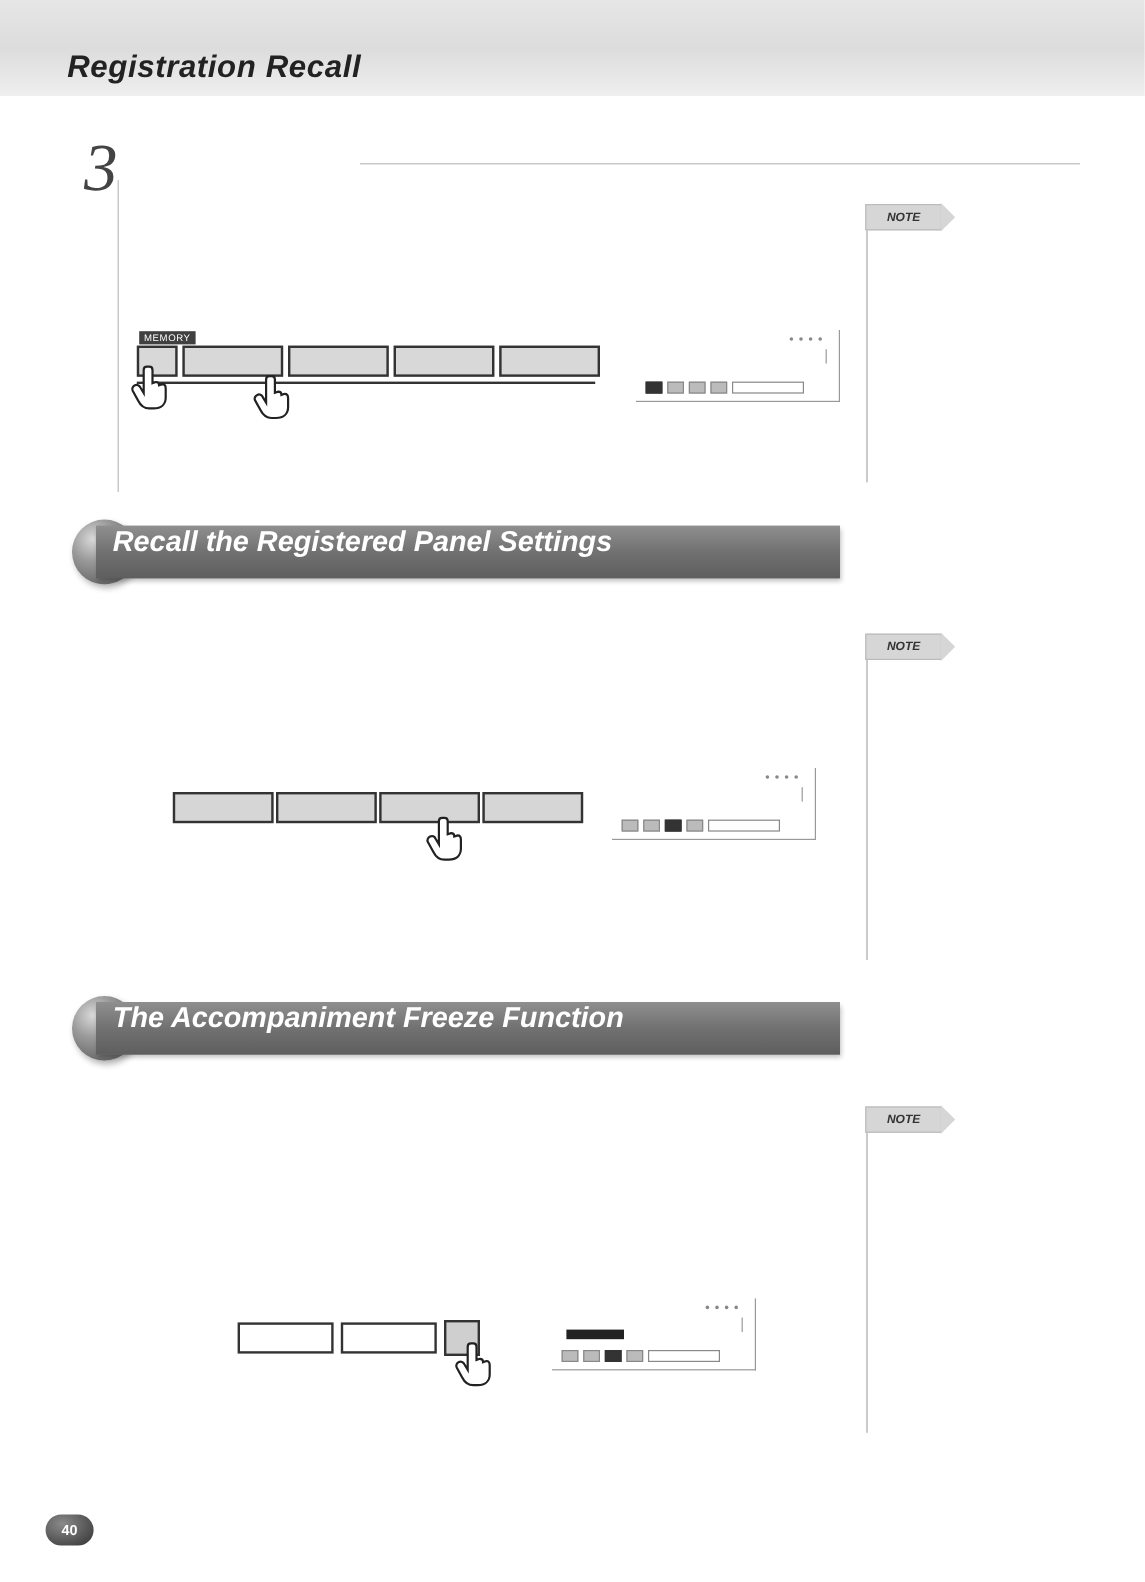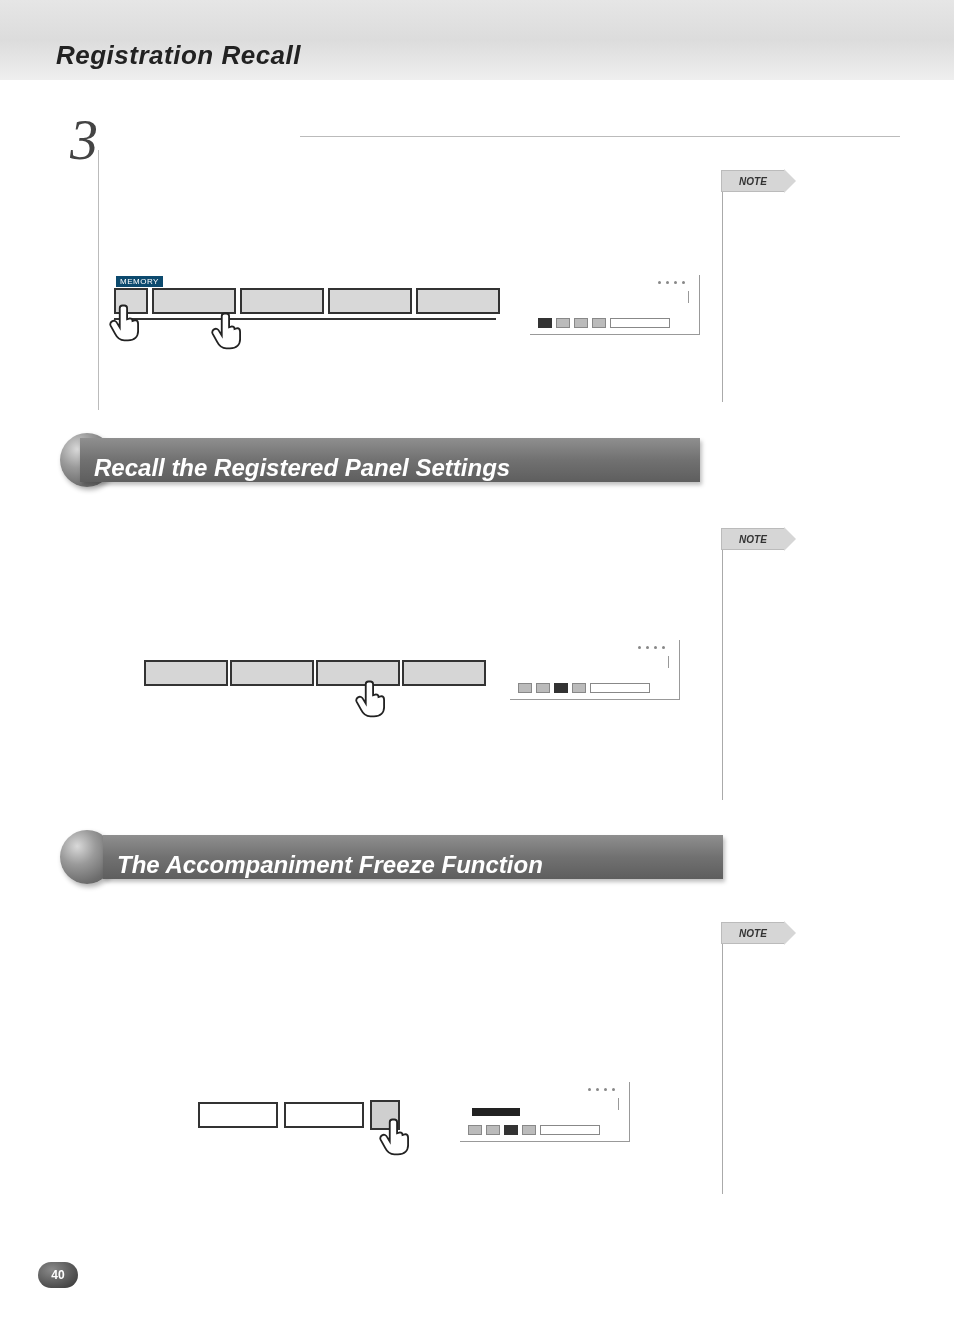--- a/index.html
+++ b/index.html
@@ -46,40 +46,40 @@
   }
   .note-vline {
     position: absolute; width: 1px; background: #aaa;
   }
 
   
   .section-bar {
     position: absolute; left: 80px; width: 620px; height: 44px;
     background: linear-gradient(to bottom, #8f8f8f 0%, #717171 50%, #5e5e5e 100%);
     color: #fff; font-size: 24px; font-weight: 700; font-style: italic;
-    display: flex; align-items: flex-end; padding-left: 14px;
+    display: flex; align-items: flex-start; padding-left: 14px;
     box-shadow: 2px 3px 4px rgba(0,0,0,0.25);
     font-family: "Arial Black", Arial, sans-serif;
   }
   .section-knob {
     position: absolute; width: 54px; height: 54px; border-radius: 50%;
     background: radial-gradient(circle at 32% 30%, #d9d9d9 0%, #9a9a9a 35%, #6e6e6e 70%, #555 100%);
     box-shadow: 2px 3px 5px rgba(0,0,0,0.3);
   }
 
   
   .btn-row { position: absolute; display: flex; gap: 4px; }
   .mini-btn {
     height: 26px; background: #d8d8d8; border: 2px solid #333;
   }
   .mini-btn.small { width: 34px; }
   .mini-btn.wide  { width: 84px; }
 
   .memory-label {
-    position: absolute; font-size: 8px; background: #0c4a6e; color: #fff;
+    position: absolute; font-size: 8px; background: #404040; color: #fff;
     padding: 1px 4px; letter-spacing: 0.5px;
   }
 
   
   .hand { position: absolute; width: 44px; height: 44px; }
 
   
   .lcd-box {
     position: absolute; width: 170px; height: 60px; border: 1px solid #999;
     border-left: none; border-top: none;
@@ -199,21 +199,21 @@
   <div class="lcd-meter">
     <div class="seg grey w14"></div>
     <div class="seg grey w14"></div>
     <div class="seg dark w14"></div>
     <div class="seg grey w14"></div>
     <div class="seg light w60"></div>
   </div>
 </div>
 
 <div class="section-knob" style="left:60px; top:830px;"></div>
-<div class="section-bar" style="top:835px;margin-left:23px;">
+<div class="section-bar" style="top:835px;">
   <span>The Accompaniment Freeze Function</span>
 </div>
 
 <div class="note-tab" style="left:721px; top:922px;">
   <span>NOTE</span>
 </div>
 <div class="note-vline" style="left:722px; top:944px; height:250px;"></div>
 
 <div class="fz-row" style="left:198px; top:1100px;">
   <div class="fz-btn w80"></div>

